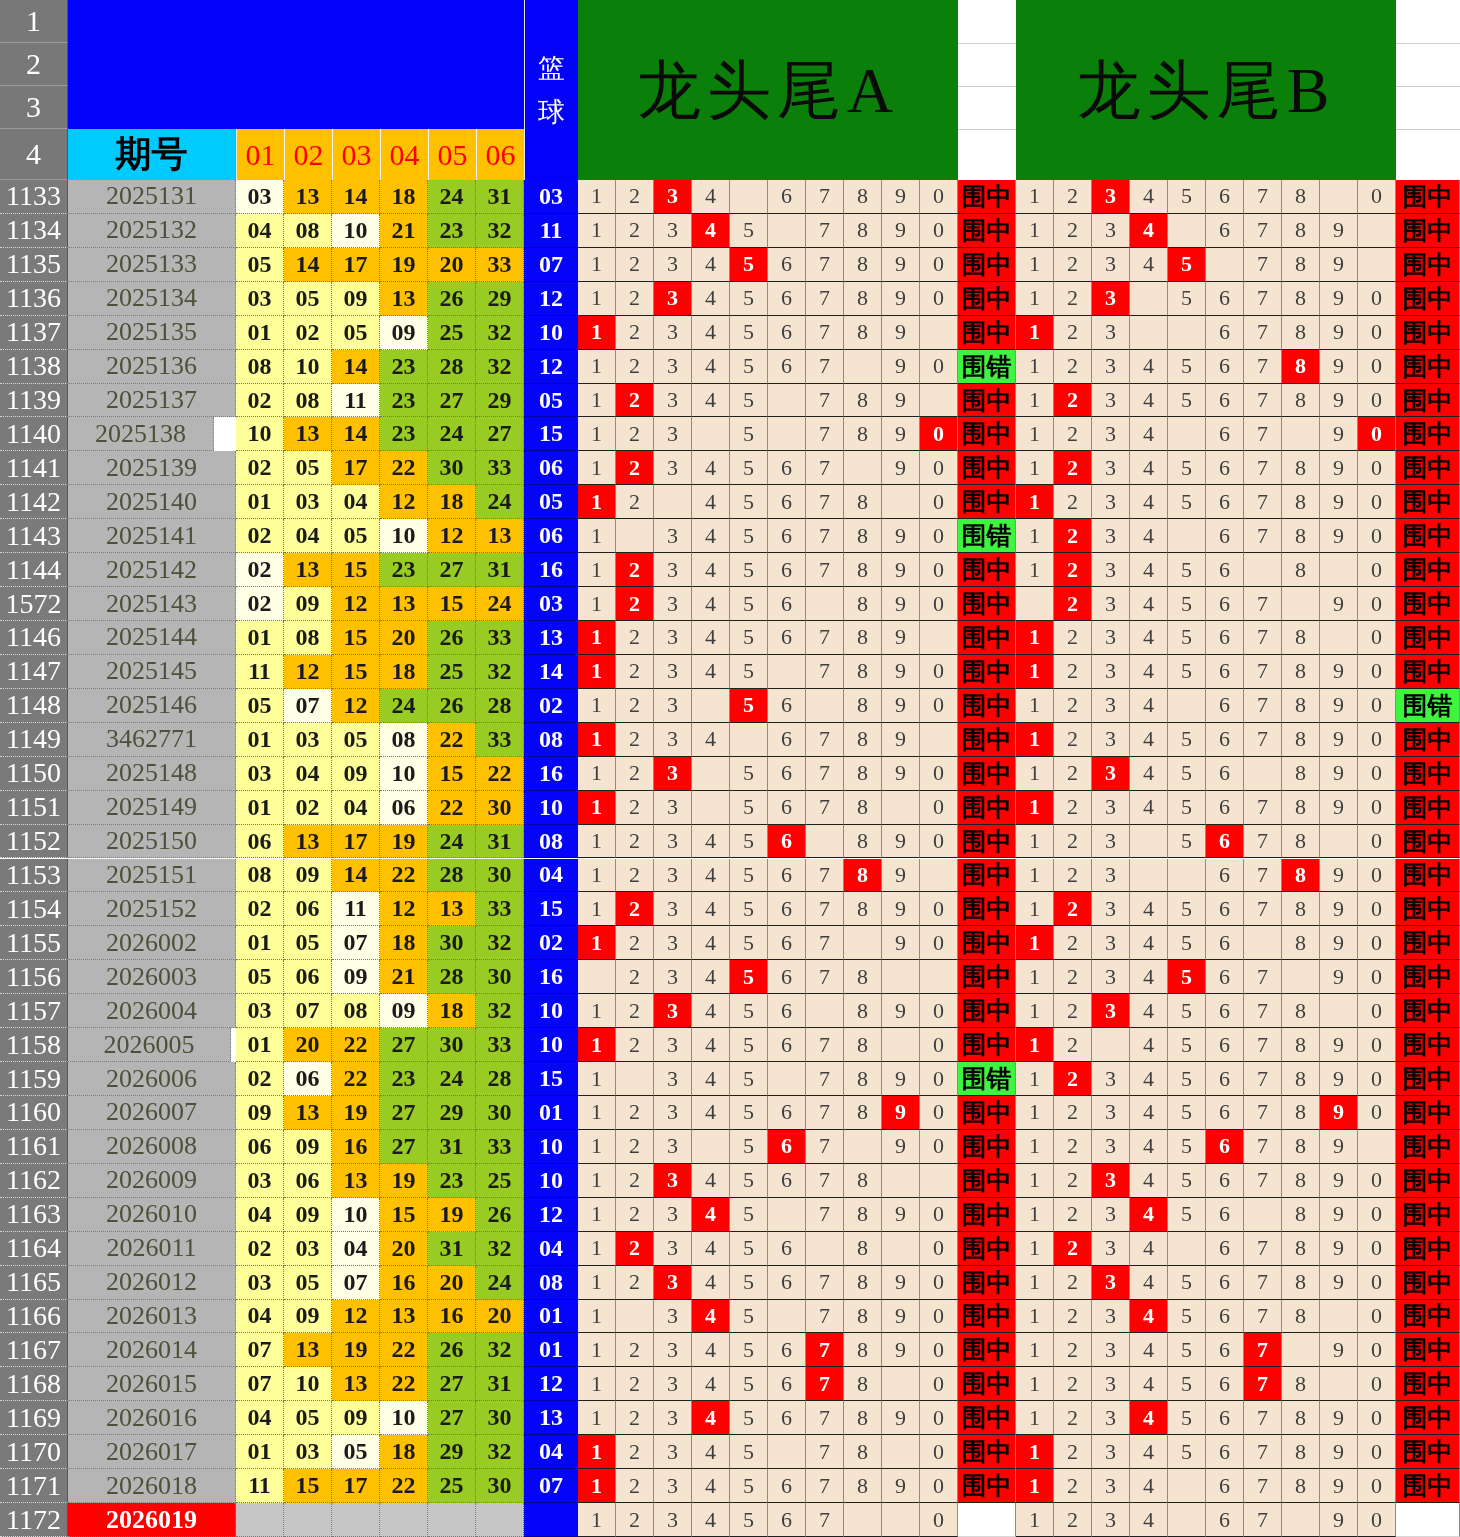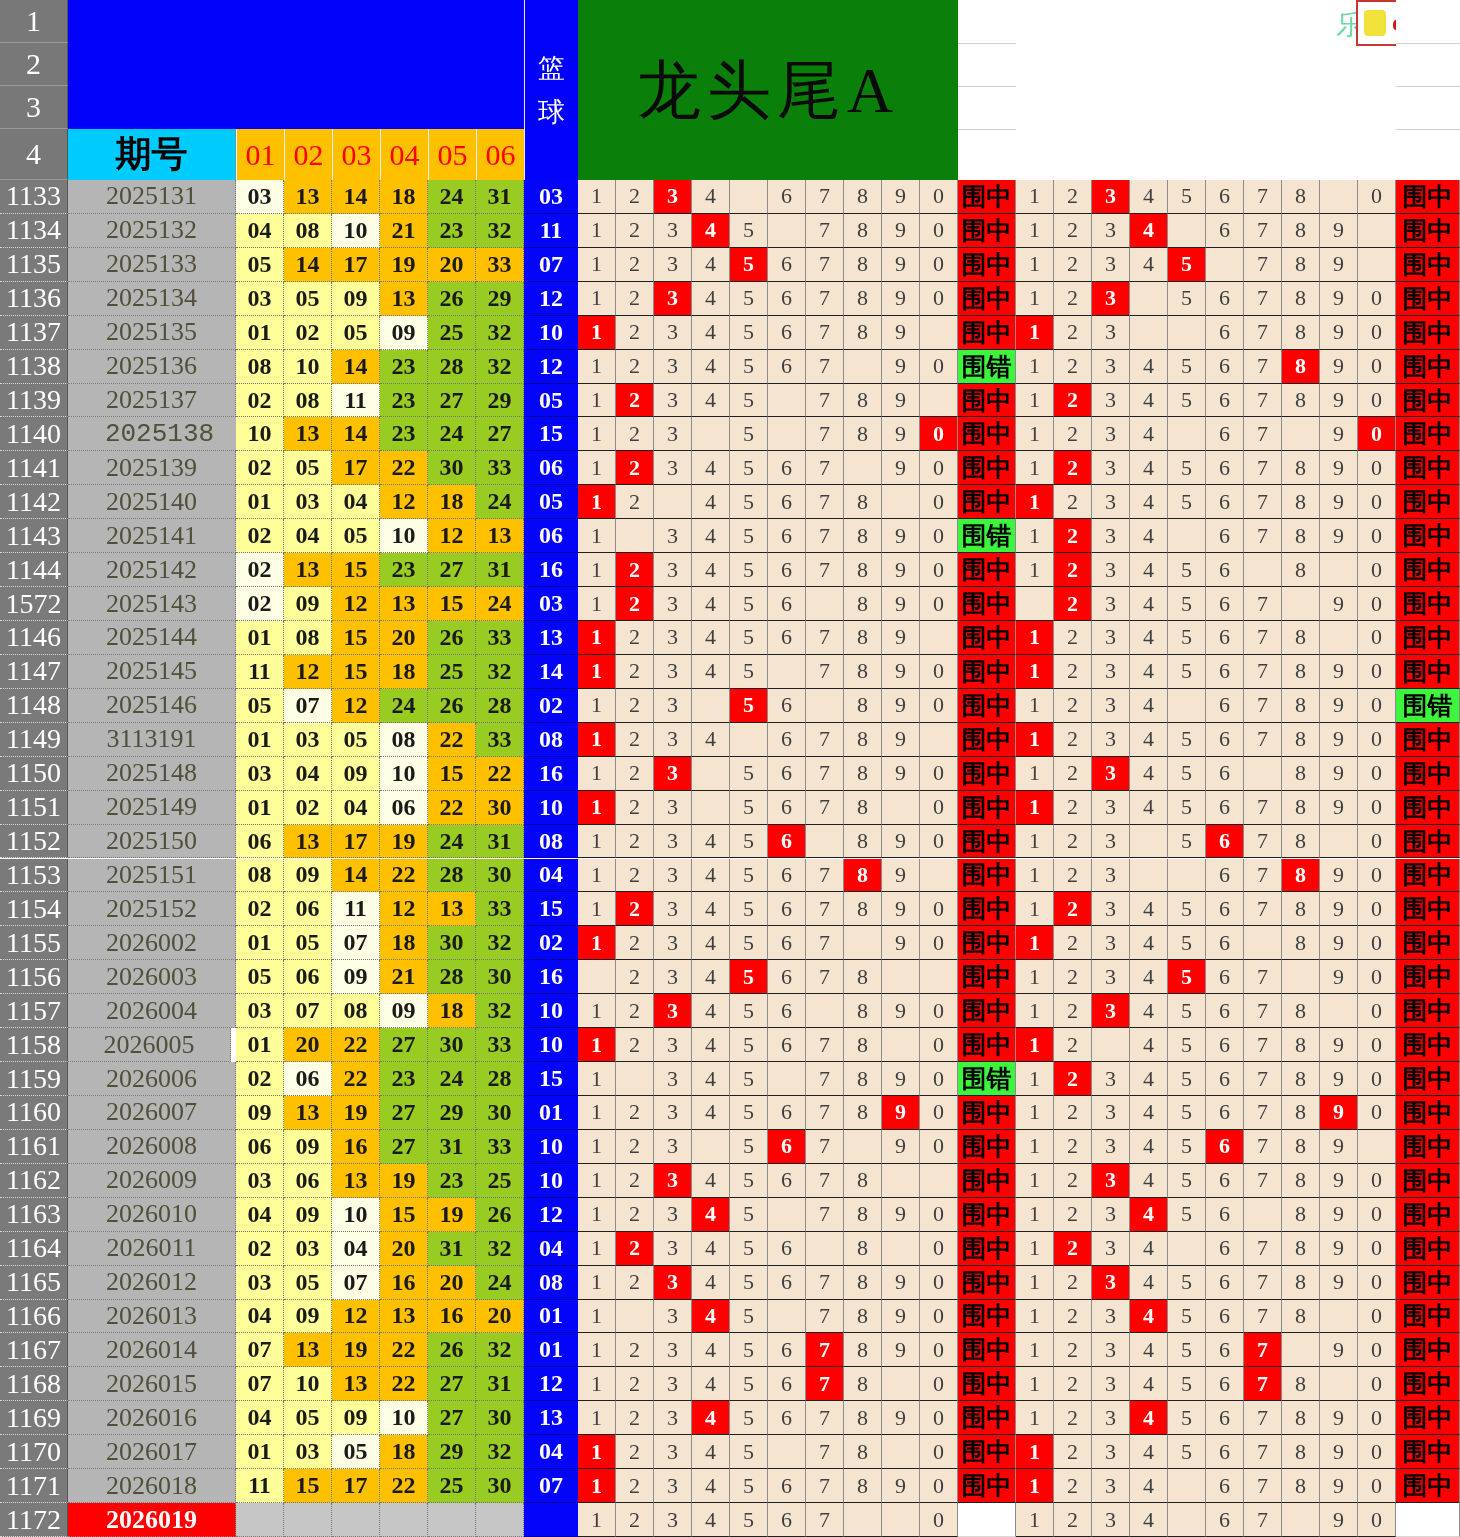--- a/index.html
+++ b/index.html
@@ -58,20 +58,21 @@
     <div class="cell goldHdr" style="left: 284px; top: 129px; width: 48px; height: 51px;">02</div>
     <div class="cell goldHdr" style="left: 332px; top: 129px; width: 48px; height: 51px;">03</div>
     <div class="cell goldHdr" style="left: 380px; top: 129px; width: 48px; height: 51px;">04</div>
     <div class="cell goldHdr" style="left: 428px; top: 129px; width: 48px; height: 51px;">05</div>
     <div class="cell goldHdr" style="left: 476px; top: 129px; width: 48px; height: 51px;">06</div>
     <div class="cell basket" style="left: 524px; top: 0px; width: 54px; height: 180px; flex-direction: column;">
       <span>篮</span>
       <span>球</span>
     </div>
     <div class="cell greenHdr" style="left: 578px; top: 0px; width: 380px; height: 180px;">龙头尾A</div>
+    <div class="cell greenHdr" style="left: 1016px; top: 0px; width: 380px; height: 180px;">龙头尾B</div>
     <div class="cell gapw" style="left: 958px; top: 0px; width: 58px; height: 180px;">
       <div class="gapline" style="top: 43px;"></div>
       <div class="gapline" style="top: 86px;"></div>
       <div class="gapline" style="top: 129px;"></div>
     </div>
     <div class="cell gapw" style="left: 1396px; top: 0px; width: 64px; height: 180px;">
       <div class="gapline" style="top: 43px;"></div>
       <div class="gapline" style="top: 86px;"></div>
       <div class="gapline" style="top: 129px;"></div>
     </div>
@@ -286,21 +287,21 @@
     <div class="cell td" style="left: 1092px; top: 383.55px; width: 38px; height: 33.925px;">3</div>
     <div class="cell td" style="left: 1130px; top: 383.55px; width: 38px; height: 33.925px;">4</div>
     <div class="cell td" style="left: 1168px; top: 383.55px; width: 38px; height: 33.925px;">5</div>
     <div class="cell td" style="left: 1206px; top: 383.55px; width: 38px; height: 33.925px;">6</div>
     <div class="cell td" style="left: 1244px; top: 383.55px; width: 38px; height: 33.925px;">7</div>
     <div class="cell td" style="left: 1282px; top: 383.55px; width: 38px; height: 33.925px;">8</div>
     <div class="cell td" style="left: 1320px; top: 383.55px; width: 38px; height: 33.925px;">9</div>
     <div class="cell td" style="left: 1358px; top: 383.55px; width: 38px; height: 33.925px;">0</div>
     <div class="cell st win" style="left: 1396px; top: 383.55px; width: 64px; height: 33.925px;">围中</div>
     <div class="cell rn" style="left: 0px; top: 417.475px; width: 68px; height: 33.925px;">1140</div>
-    <div class="cell per" style="left: 68px; top: 417.475px; width: 184px; height: 33.925px; font-family: Liberation Mono, monospace;">2025138</div>
+    <div class="cell per" style="left: 68px; top: 417.475px; width: 146px; height: 33.925px;">2025138</div>
     <div class="cell ball" style="left: 236px; top: 417.475px; width: 48px; height: 33.925px; background: rgb(255, 255, 153);">10</div>
     <div class="cell ball" style="left: 284px; top: 417.475px; width: 48px; height: 33.925px; background: rgb(255, 192, 0);">13</div>
     <div class="cell ball" style="left: 332px; top: 417.475px; width: 48px; height: 33.925px; background: rgb(255, 192, 0);">14</div>
     <div class="cell ball" style="left: 380px; top: 417.475px; width: 48px; height: 33.925px; background: rgb(153, 204, 34);">23</div>
     <div class="cell ball" style="left: 428px; top: 417.475px; width: 48px; height: 33.925px; background: rgb(153, 204, 34);">24</div>
     <div class="cell ball" style="left: 476px; top: 417.475px; width: 48px; height: 33.925px; background: rgb(153, 204, 34);">27</div>
     <div class="cell blueCell" style="left: 524px; top: 417.475px; width: 54px; height: 33.925px;">15</div>
     <div class="cell td" style="left: 578px; top: 417.475px; width: 38px; height: 33.925px;">1</div>
     <div class="cell td" style="left: 616px; top: 417.475px; width: 38px; height: 33.925px;">2</div>
     <div class="cell td" style="left: 654px; top: 417.475px; width: 38px; height: 33.925px;">3</div>
@@ -565,21 +566,21 @@
     <div class="cell td" style="left: 1092px; top: 688.875px; width: 38px; height: 33.925px;">3</div>
     <div class="cell td" style="left: 1130px; top: 688.875px; width: 38px; height: 33.925px;">4</div>
     <div class="cell td" style="left: 1168px; top: 688.875px; width: 38px; height: 33.925px;"></div>
     <div class="cell td" style="left: 1206px; top: 688.875px; width: 38px; height: 33.925px;">6</div>
     <div class="cell td" style="left: 1244px; top: 688.875px; width: 38px; height: 33.925px;">7</div>
     <div class="cell td" style="left: 1282px; top: 688.875px; width: 38px; height: 33.925px;">8</div>
     <div class="cell td" style="left: 1320px; top: 688.875px; width: 38px; height: 33.925px;">9</div>
     <div class="cell td" style="left: 1358px; top: 688.875px; width: 38px; height: 33.925px;">0</div>
     <div class="cell st lose" style="left: 1396px; top: 688.875px; width: 64px; height: 33.925px;">围错</div>
     <div class="cell rn" style="left: 0px; top: 722.8px; width: 68px; height: 33.925px;">1149</div>
-    <div class="cell per" style="left: 68px; top: 722.8px; width: 168px; height: 33.925px;">3113191</div>
+    <div class="cell per" style="left: 68px; top: 722.8px; width: 168px; height: 33.925px;">3462771</div>
     <div class="cell ball" style="left: 236px; top: 722.8px; width: 48px; height: 33.925px; background: rgb(255, 255, 153);">01</div>
     <div class="cell ball" style="left: 284px; top: 722.8px; width: 48px; height: 33.925px; background: rgb(255, 255, 153);">03</div>
     <div class="cell ball" style="left: 332px; top: 722.8px; width: 48px; height: 33.925px; background: rgb(255, 255, 153);">05</div>
     <div class="cell ball" style="left: 380px; top: 722.8px; width: 48px; height: 33.925px; background: rgb(255, 255, 230);">08</div>
     <div class="cell ball" style="left: 428px; top: 722.8px; width: 48px; height: 33.925px; background: rgb(255, 192, 0);">22</div>
     <div class="cell ball" style="left: 476px; top: 722.8px; width: 48px; height: 33.925px; background: rgb(153, 204, 34);">33</div>
     <div class="cell blueCell" style="left: 524px; top: 722.8px; width: 54px; height: 33.925px;">08</div>
     <div class="cell td hot" style="left: 578px; top: 722.8px; width: 38px; height: 33.925px;">1</div>
     <div class="cell td" style="left: 616px; top: 722.8px; width: 38px; height: 33.925px;">2</div>
     <div class="cell td" style="left: 654px; top: 722.8px; width: 38px; height: 33.925px;">3</div>

